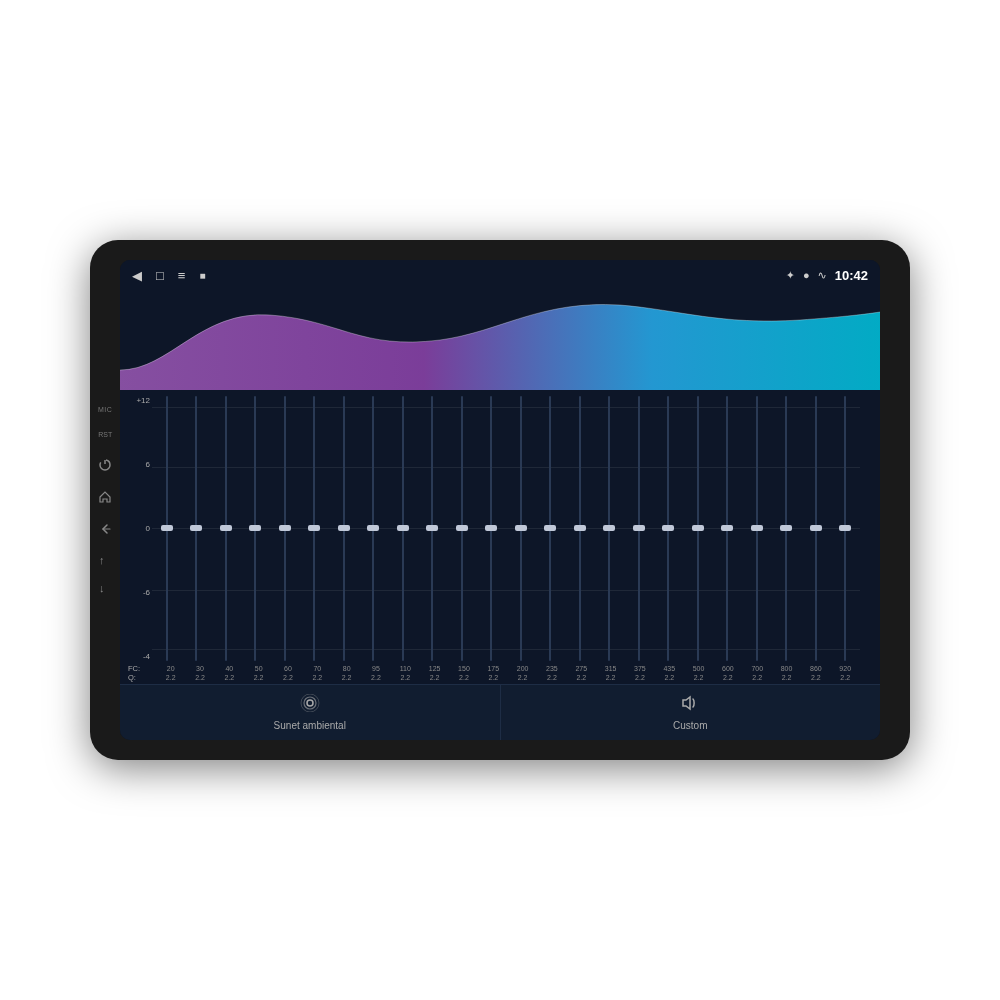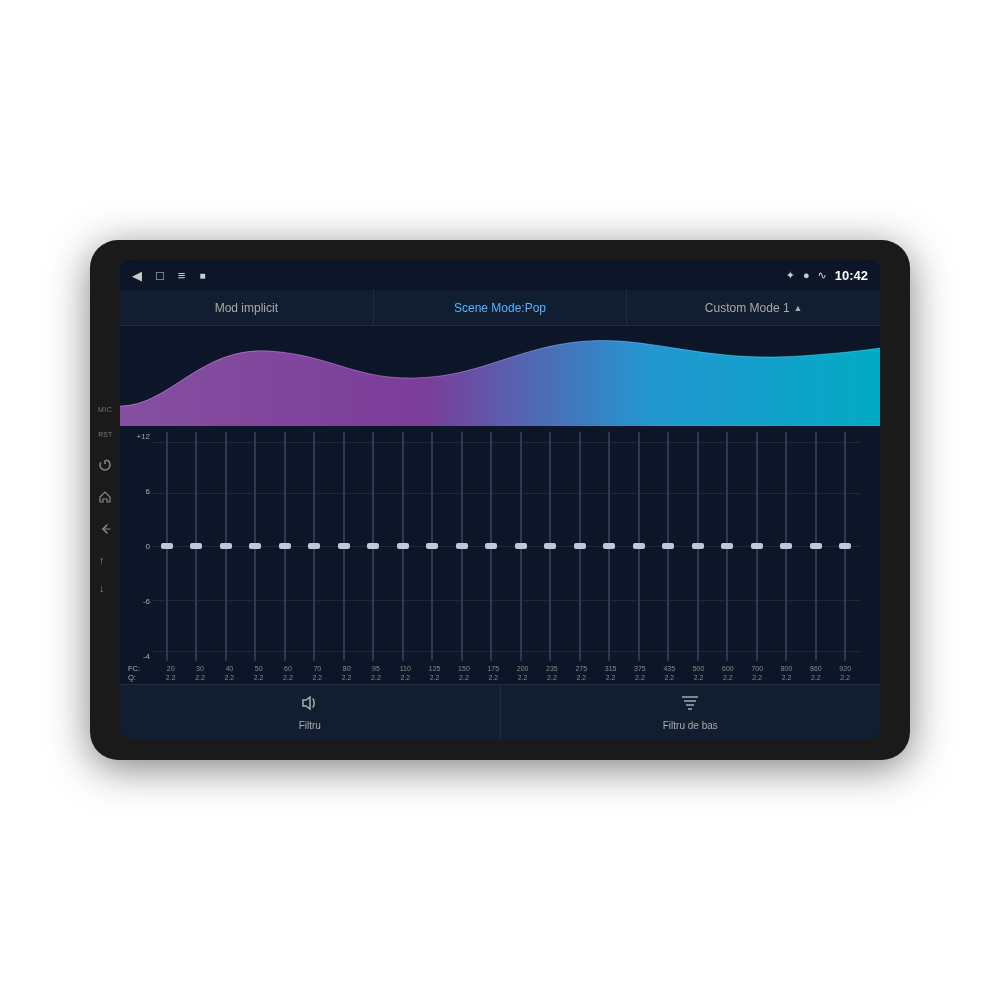--- a/index.html
+++ b/index.html
@@ -378,32 +378,20 @@
         <span class="nav-icon" style="font-size:10px;">■</span>
       </div>
       <div class="status-right">
         <span class="status-icon">✦</span>
         <span class="status-icon">●</span>
         <span class="status-icon">∿</span>
         <span class="time">10:42</span>
       </div>
     </div>
 
-    <div class="tab-bar">
-      <div class="tab-item">
-        <span>Mod implicit</span>
-      </div>
-      <div class="tab-item active">
-        <span>Scene Mode:Pop</span>
-      </div>
-      <div class="tab-item">
-        <span>Custom Mode 1</span>
-        <span class="tab-triangle">▲</span>
-      </div>
-    </div>
 
     <div class="eq-visual">
       <svg viewBox="0 0 760 100" preserveAspectRatio="none" xmlns="http://www.w3.org/2000/svg">
         <defs>
           <linearGradient id="waveGrad" x1="0" y1="0" x2="1" y2="0">
             <stop offset="0%" stop-color="#9b59b6"></stop>
             <stop offset="40%" stop-color="#8e44ad"></stop>
             <stop offset="70%" stop-color="#27aeef"></stop>
             <stop offset="100%" stop-color="#00c5e0"></stop>
           </linearGradient>
@@ -637,39 +625,38 @@
             <div class="freq-col" style="font-size: 7px; color: rgb(136, 136, 136); flex: 1 1 0%; text-align: center;">2.2</div>
             <div class="freq-col" style="font-size: 7px; color: rgb(136, 136, 136); flex: 1 1 0%; text-align: center;">2.2</div>
             <div class="freq-col" style="font-size: 7px; color: rgb(136, 136, 136); flex: 1 1 0%; text-align: center;">2.2</div>
           </div>
         </div>
     </div>
 
     <div class="bottom-nav">
 
 
+      <div class="bottom-nav-item">
+        <span class="nav-icon-svg">
+          <svg width="22" height="18" viewBox="0 0 22 18" fill="none">
+            <circle cx="11" cy="9" r="3" stroke="#aaa" stroke-width="1.5" fill="none"></circle>
+            <circle cx="11" cy="9" r="6" stroke="#aaa" stroke-width="1.2" fill="none" opacity="0.6"></circle>
+            <circle cx="11" cy="9" r="9" stroke="#aaa" stroke-width="1" fill="none" opacity="0.3"></circle>
+          </svg>
+        </span>
+        <span class="nav-label">Sunet ambiental</span>
+      </div>
 
 
       <div class="bottom-nav-item">
         <span class="nav-icon-svg">
           <svg width="22" height="18" viewBox="0 0 22 18" fill="none">
             <path d="M4 6H7L11 3V15L7 12H4V6Z" stroke="#aaa" stroke-width="1.5" fill="none"></path>
             <path d="M14 5C15.5 6.5 15.5 11.5 14 13" stroke="#aaa" stroke-width="1.5" stroke-linecap="round"></path>
           </svg>
         </span>
-        <span class="nav-label">Filtru</span>
+        <span class="nav-label">Custom</span>
       </div>
 
-      <div class="bottom-nav-item">
-        <span class="nav-icon-svg">
-          <svg width="22" height="18" viewBox="0 0 22 18" fill="none">
-            <line x1="3" y1="3" x2="19" y2="3" stroke="#aaa" stroke-width="1.5"></line>
-            <line x1="5" y1="7" x2="17" y2="7" stroke="#aaa" stroke-width="1.5"></line>
-            <line x1="7" y1="11" x2="15" y2="11" stroke="#aaa" stroke-width="1.5"></line>
-            <line x1="9" y1="15" x2="13" y2="15" stroke="#aaa" stroke-width="1.5"></line>
-          </svg>
-        </span>
-        <span class="nav-label">Filtru de bas</span>
-      </div>
     </div>
 
   </div>
 </div>
 
 </body></html>

